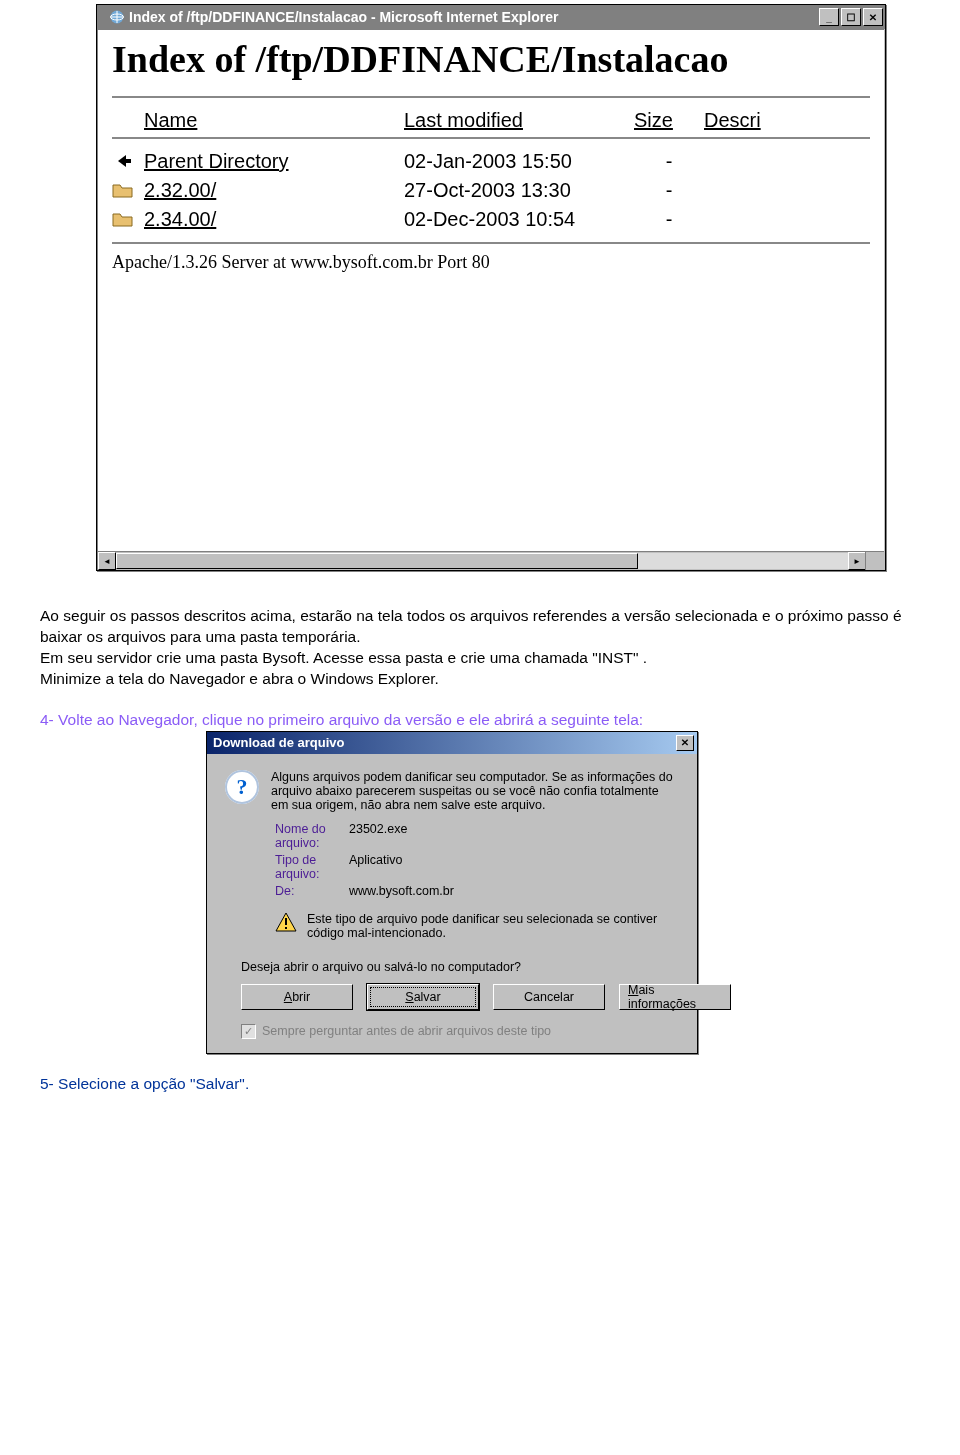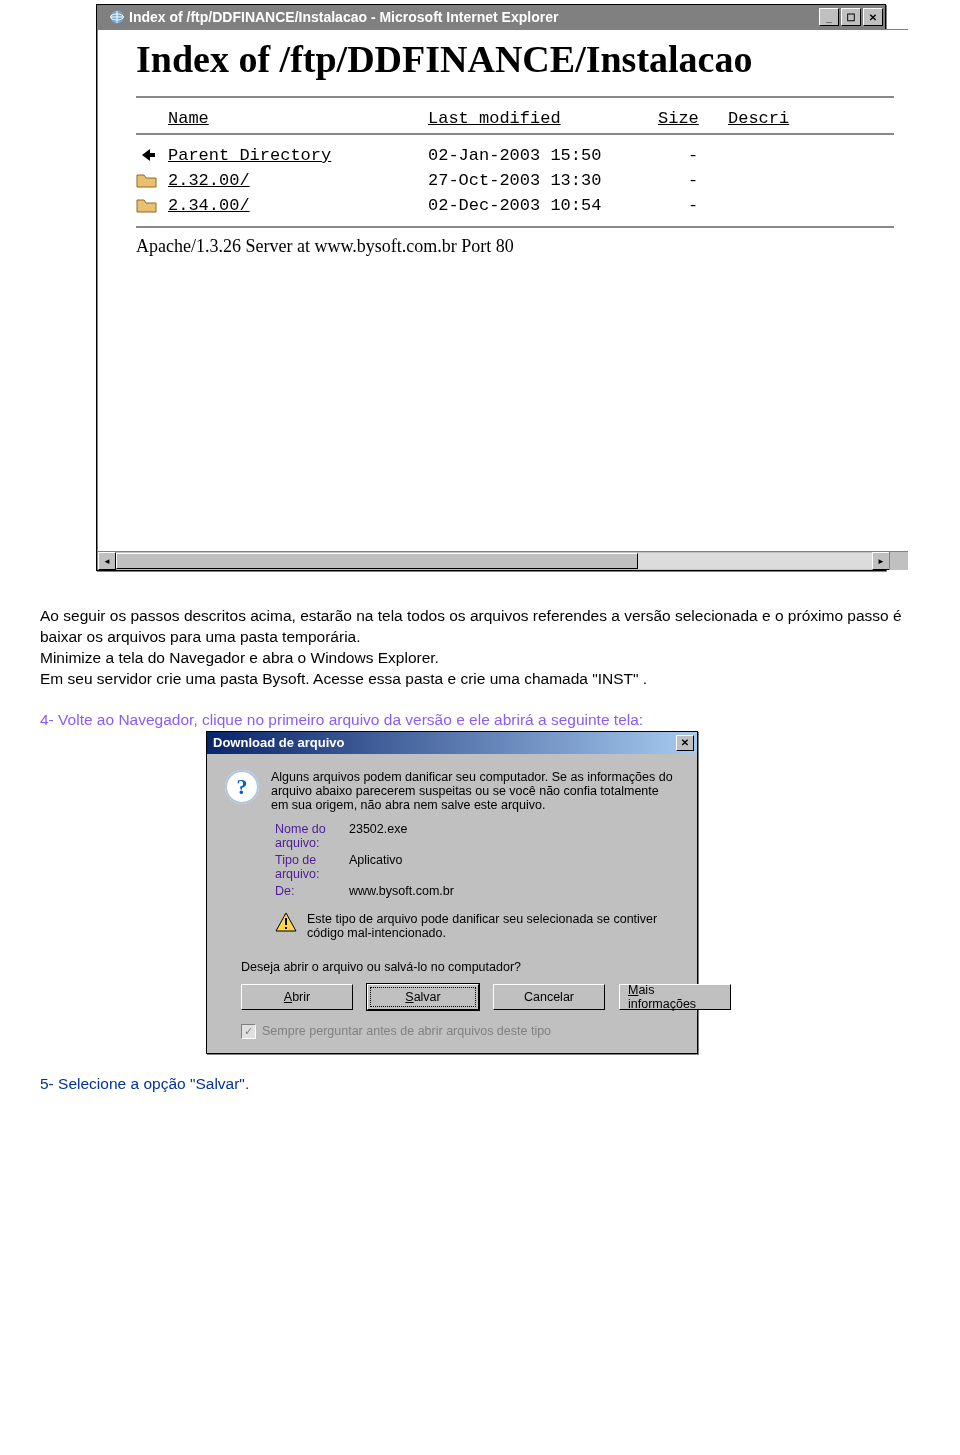--- a/index.html
+++ b/index.html
@@ -44,38 +44,37 @@
     display: inline-flex; align-items:center; justify-content:center;
     font-family: Arial; font-size: 10px; font-weight: bold;
     color:#000;
   }
   .content-area {
     background: #fff;
     border-top: 1px solid #808080;
     border-left: 1px solid #808080;
     position: relative;
     overflow: hidden;
-    padding-left: 24px;
   }
   .content-inner { padding: 10px 14px 24px 14px; font-family: "Times New Roman", serif; }
   h1.index-title {
     font-family: "Times New Roman", serif;
     font-weight: bold;
     font-size: 38px;
     margin: 0 0 16px 0;
     line-height: 1.05;
     word-break: normal;
     width: 640px;
   }
   .hr { border-top: 2px solid #888; margin: 4px 0 8px 0; box-shadow: 0 1px 0 #fff; }
   .listing-row {
     display: grid;
     grid-template-columns: 32px 260px 230px 70px 140px;
-    font-family: Liberation Mono, monospace;
-    font-size: 17px;
+    font-family: Liberation Sans, sans-serif;
+    font-size: 20px;
     align-items: center;
     padding: 3px 0;
   }
   .listing-header { text-decoration: underline; }
   .listing-row .link { text-decoration: underline; color: #000; }
   .listing-row .name-cell a { cursor: pointer; }
   .fi {
     width: 22px; height: 18px; display:inline-block; position: relative;
   }
   .fi.back svg, .fi.folder svg { display:block; }
@@ -246,22 +245,22 @@
         </span>
       <span class="sb-btn">►</span>
     </div>
     <div class="corner-box"></div>
   </div>
 </div>
 
 
 <div class="instr" style="margin-left:-56px;margin-top:32px;">
   <div>Ao seguir os passos descritos acima, estarão na tela todos os arquivos referendes a versão selecionada e o próximo passo é baixar os arquivos para uma pasta temporária.</div>
+  <div>Em seu servidor crie  uma pasta Bysoft. Acesse essa pasta e crie uma chamada "INST" .</div>
   <div>Minimize a tela do Navegador e abra o Windows Explorer.</div>
-  <div>Em seu servidor crie  uma pasta Bysoft. Acesse essa pasta e crie uma chamada "INST" .</div>
   <div class="step">4- Volte ao Navegador, clique no primeiro arquivo da versão e ele abrirá a seguinte tela:</div>
 </div>
 
 
 <div class="dlg-window doc-block" style="margin-left:110px;">
   <div class="dlg-title">
     <span style="flex:1">Download de arquivo</span>
     <span class="win-btn" style="height:14px; width:16px;">✕</span>
   </div>
   <div class="dlg-body">

